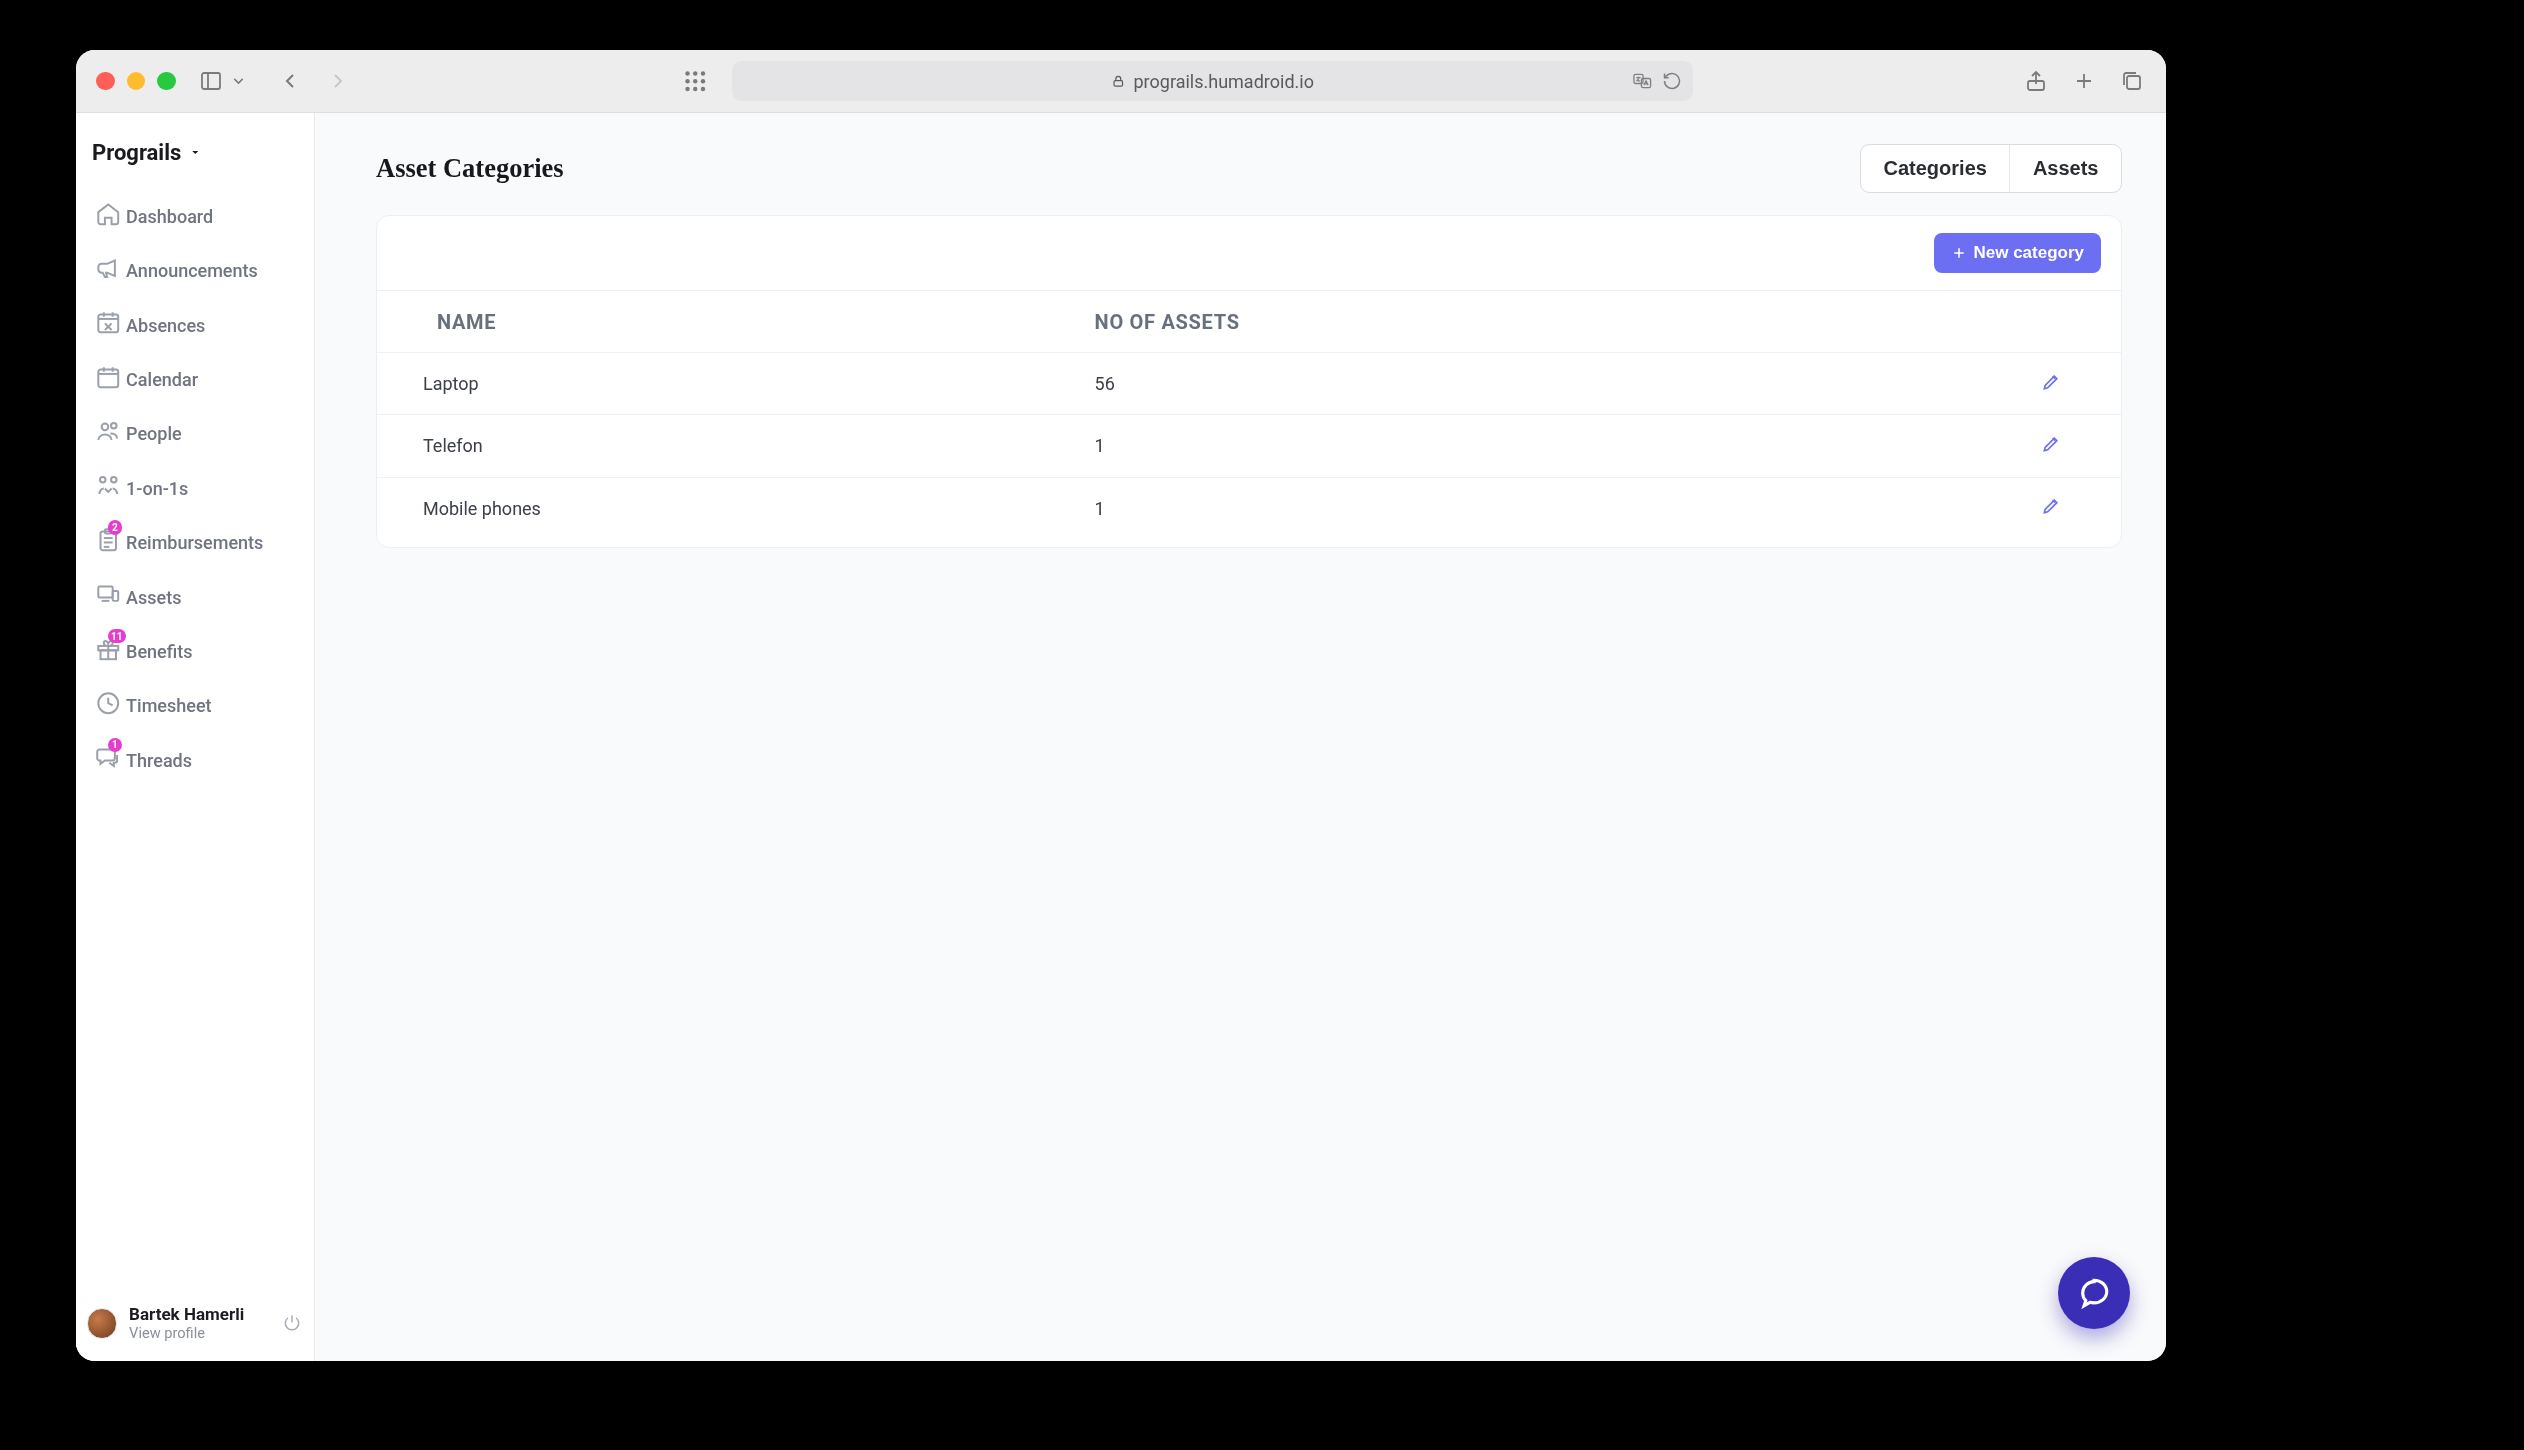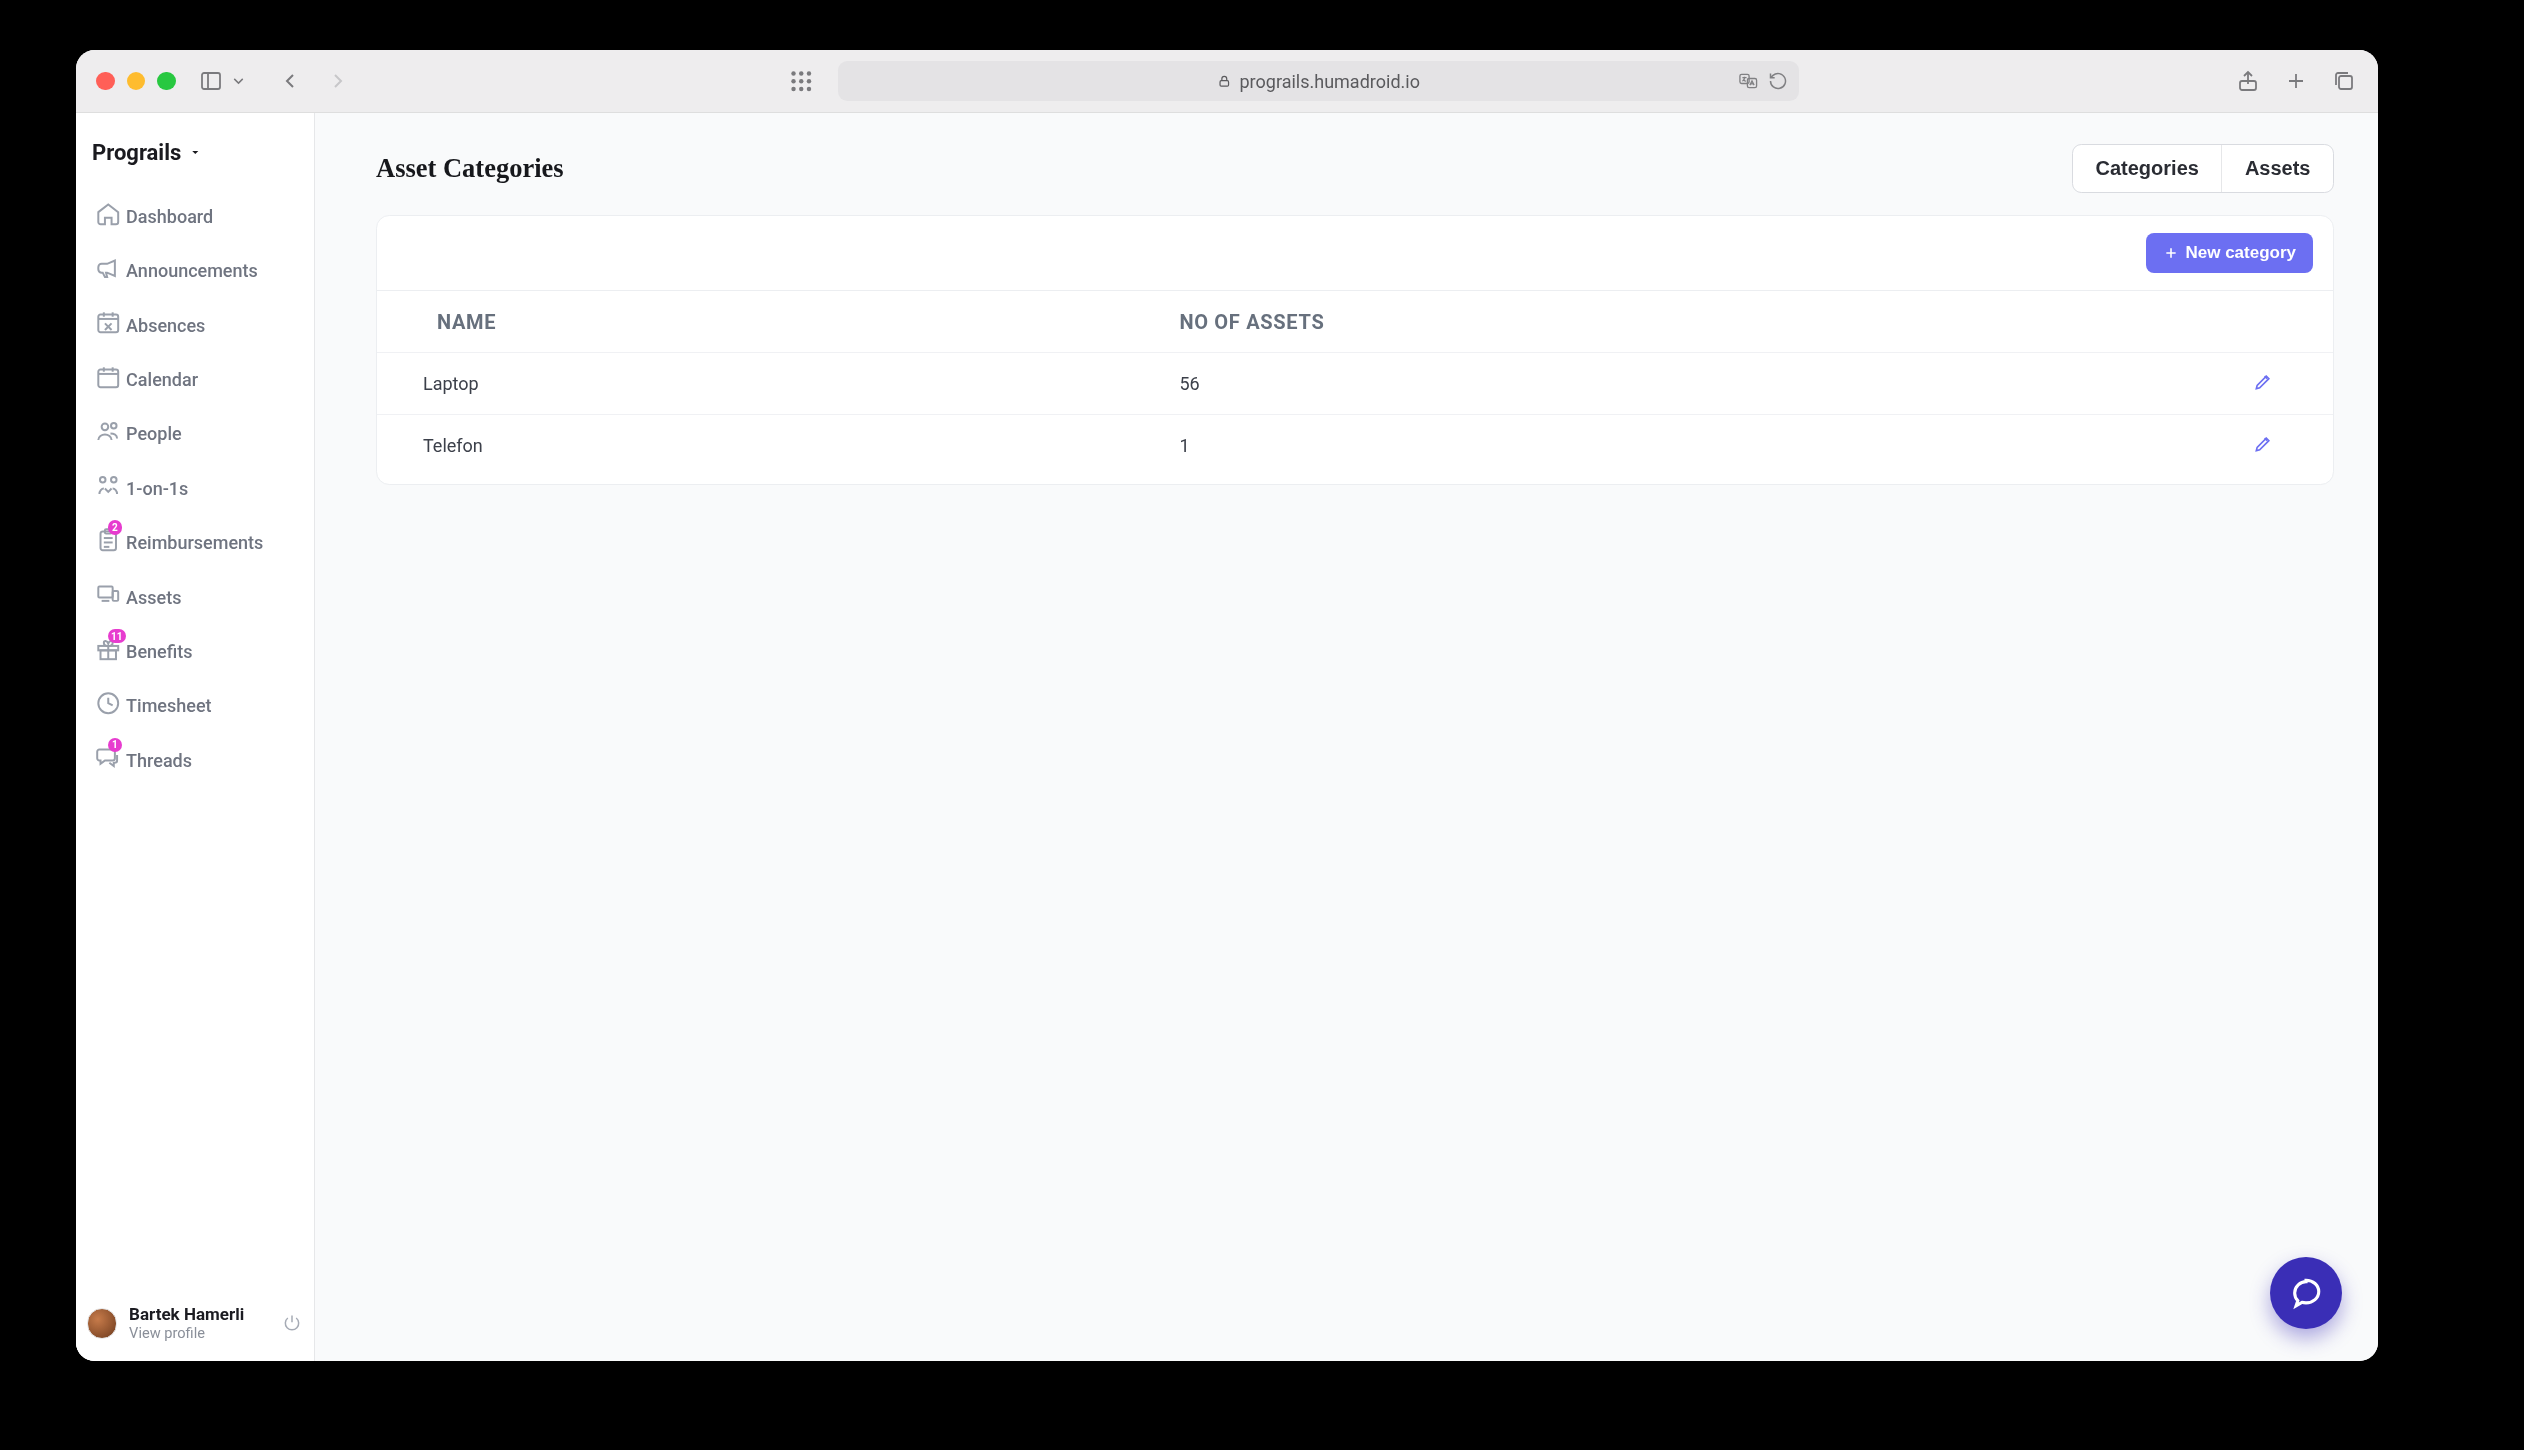--- a/index.html
+++ b/index.html
@@ -1,20 +1,20 @@
 <!DOCTYPE html>
 <html style="font-size:10.6px"><head>
   <meta charset="utf-8">
   <style>
     * { margin: 0; padding: 0; box-sizing: border-box; }
     html, body { width: 100%; height: 100%; background: #000; font-family: -apple-system, BlinkMacSystemFont, "Segoe UI", Roboto, Helvetica, Arial, sans-serif; }
     .stage { width: 2525px; height: 1451px; position: relative; }
     .window {
       position: absolute;
-      left: 76px; top: 50px; width: 2302px; height: 1311px;
+      left: 76px; top: 50px; width: 2090px; height: 1311px;
       background: #f6f6f7;
       border-radius: 18.6px;
       box-shadow: 0 20px 53px rgba(0,0,0,0.5);
       overflow: hidden;
       display: flex;
       flex-direction: column;
     }
     
     .chrome {
       height: 63px;
@@ -406,20 +406,30 @@
               <tr>
                 <td>Telefon</td>
                 <td>1</td>
                 <td class="actions"><span class="edit">
                       <svg viewBox="0 0 24 24" fill="none" stroke="currentColor" stroke-width="2">
                         <path d="M4 20l4-1 11-11-3-3L5 16l-1 4z"></path>
                         <path d="M14 5l3 3"></path>
                       </svg>
                     </span></td>
               </tr>
+              <tr>
+                <td>Mobile phones</td>
+                <td>1</td>
+                <td class="actions"><span class="edit">
+                      <svg viewBox="0 0 24 24" fill="none" stroke="currentColor" stroke-width="2">
+                        <path d="M4 20l4-1 11-11-3-3L5 16l-1 4z"></path>
+                        <path d="M14 5l3 3"></path>
+                      </svg>
+                    </span></td>
+              </tr>
             </tbody>
           </table>
         </div>
 
         <div class="chat-fab">
           <svg viewBox="0 0 24 24" fill="none" stroke="currentColor" stroke-width="2.2">
               <path d="M12 3c5 0 9 3.5 9 8s-4 8-9 8c-1 0-2-.1-2.9-.4L5 21l1.2-3.6C4.8 16 4 14.1 4 12c0-4.5 4-8 8-8z"></path>
             </svg>
         </div>
       </main>

